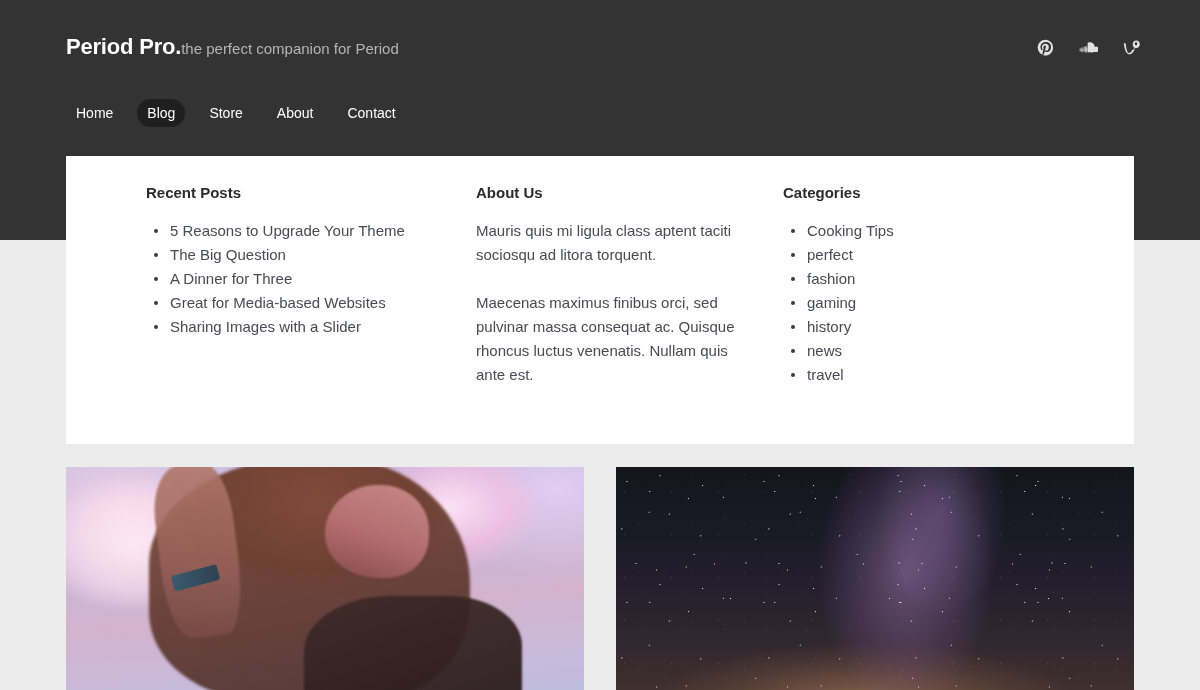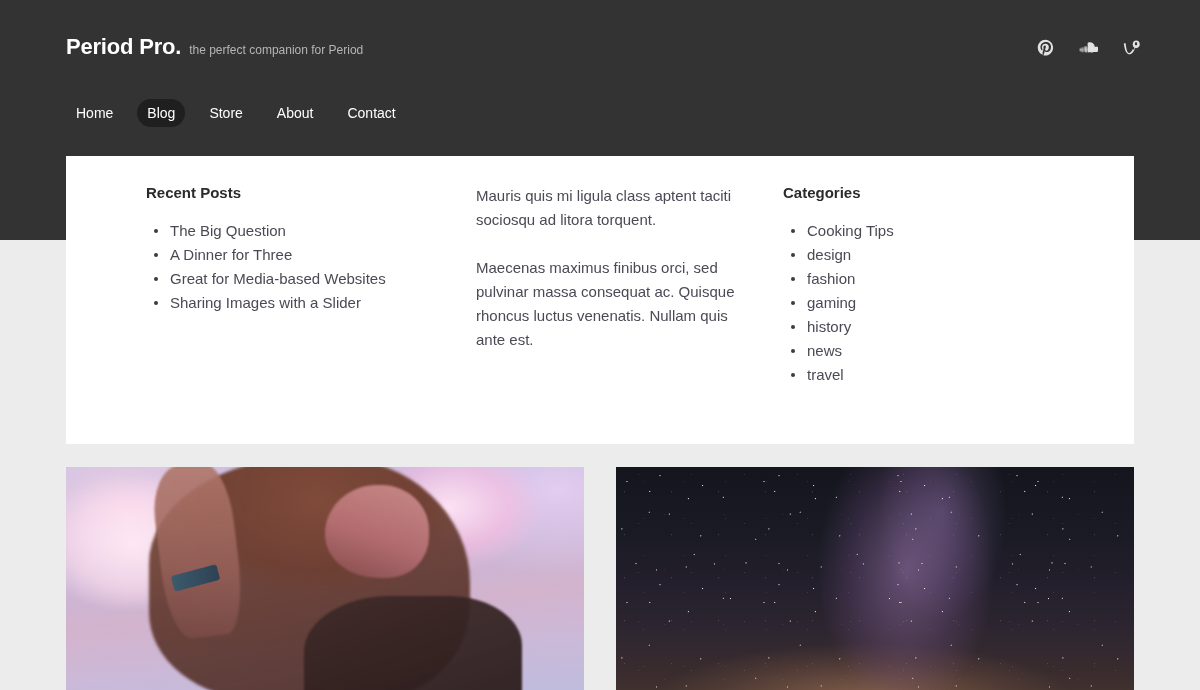--- a/index.html
+++ b/index.html
@@ -20,21 +20,21 @@
   }
   .brand-row {
     position:absolute; left:66px; top:34px;
     display:flex; align-items:baseline;
   }
   .logo {
     font-size:22px; font-weight:bold; color:#ffffff;
     letter-spacing:-0.2px;
   }
   .tagline {
-    margin-left:8px; font-size:12px; color:#b5b5b5;
+    margin-left:0; font-size:15px; color:#b5b5b5;
   }
   .social {
     position:absolute; right:58px; top:36px;
     display:flex; align-items:center; gap:21px;
   }
   .social-link {
     width:22px; height:22px;
     display:flex; align-items:center; justify-content:center;
     color:#e2e2e2;
   }
@@ -243,37 +243,39 @@
       <a class="nav-item">About</a>
       <a class="nav-item">Contact</a>
     </nav>
   </header>
 
   <section class="widget-panel">
 
     <div class="widget widget-recent">
       <h3 class="widget-title">Recent Posts</h3>
       <ul>
+        <li>5 Reasons to Upgrade Your Theme</li>
         <li>The Big Question</li>
         <li>A Dinner for Three</li>
         <li>Great for Media-based Websites</li>
         <li>Sharing Images with a Slider</li>
       </ul>
     </div>
 
     <div class="widget widget-about">
+      <h3 class="widget-title">About Us</h3>
       <p>Mauris quis mi ligula class aptent taciti sociosqu ad litora torquent.</p>
       <p>Maecenas maximus finibus orci, sed pulvinar massa consequat ac. Quisque rhoncus luctus venenatis. Nullam quis ante est.</p>
     </div>
 
     <div class="widget widget-cats">
       <h3 class="widget-title">Categories</h3>
       <ul>
         <li>Cooking Tips</li>
-        <li>design</li>
+        <li>perfect</li>
         <li>fashion</li>
         <li>gaming</li>
         <li>history</li>
         <li>news</li>
         <li>travel</li>
       </ul>
     </div>
   </section>
 
   <section class="photo-grid">

